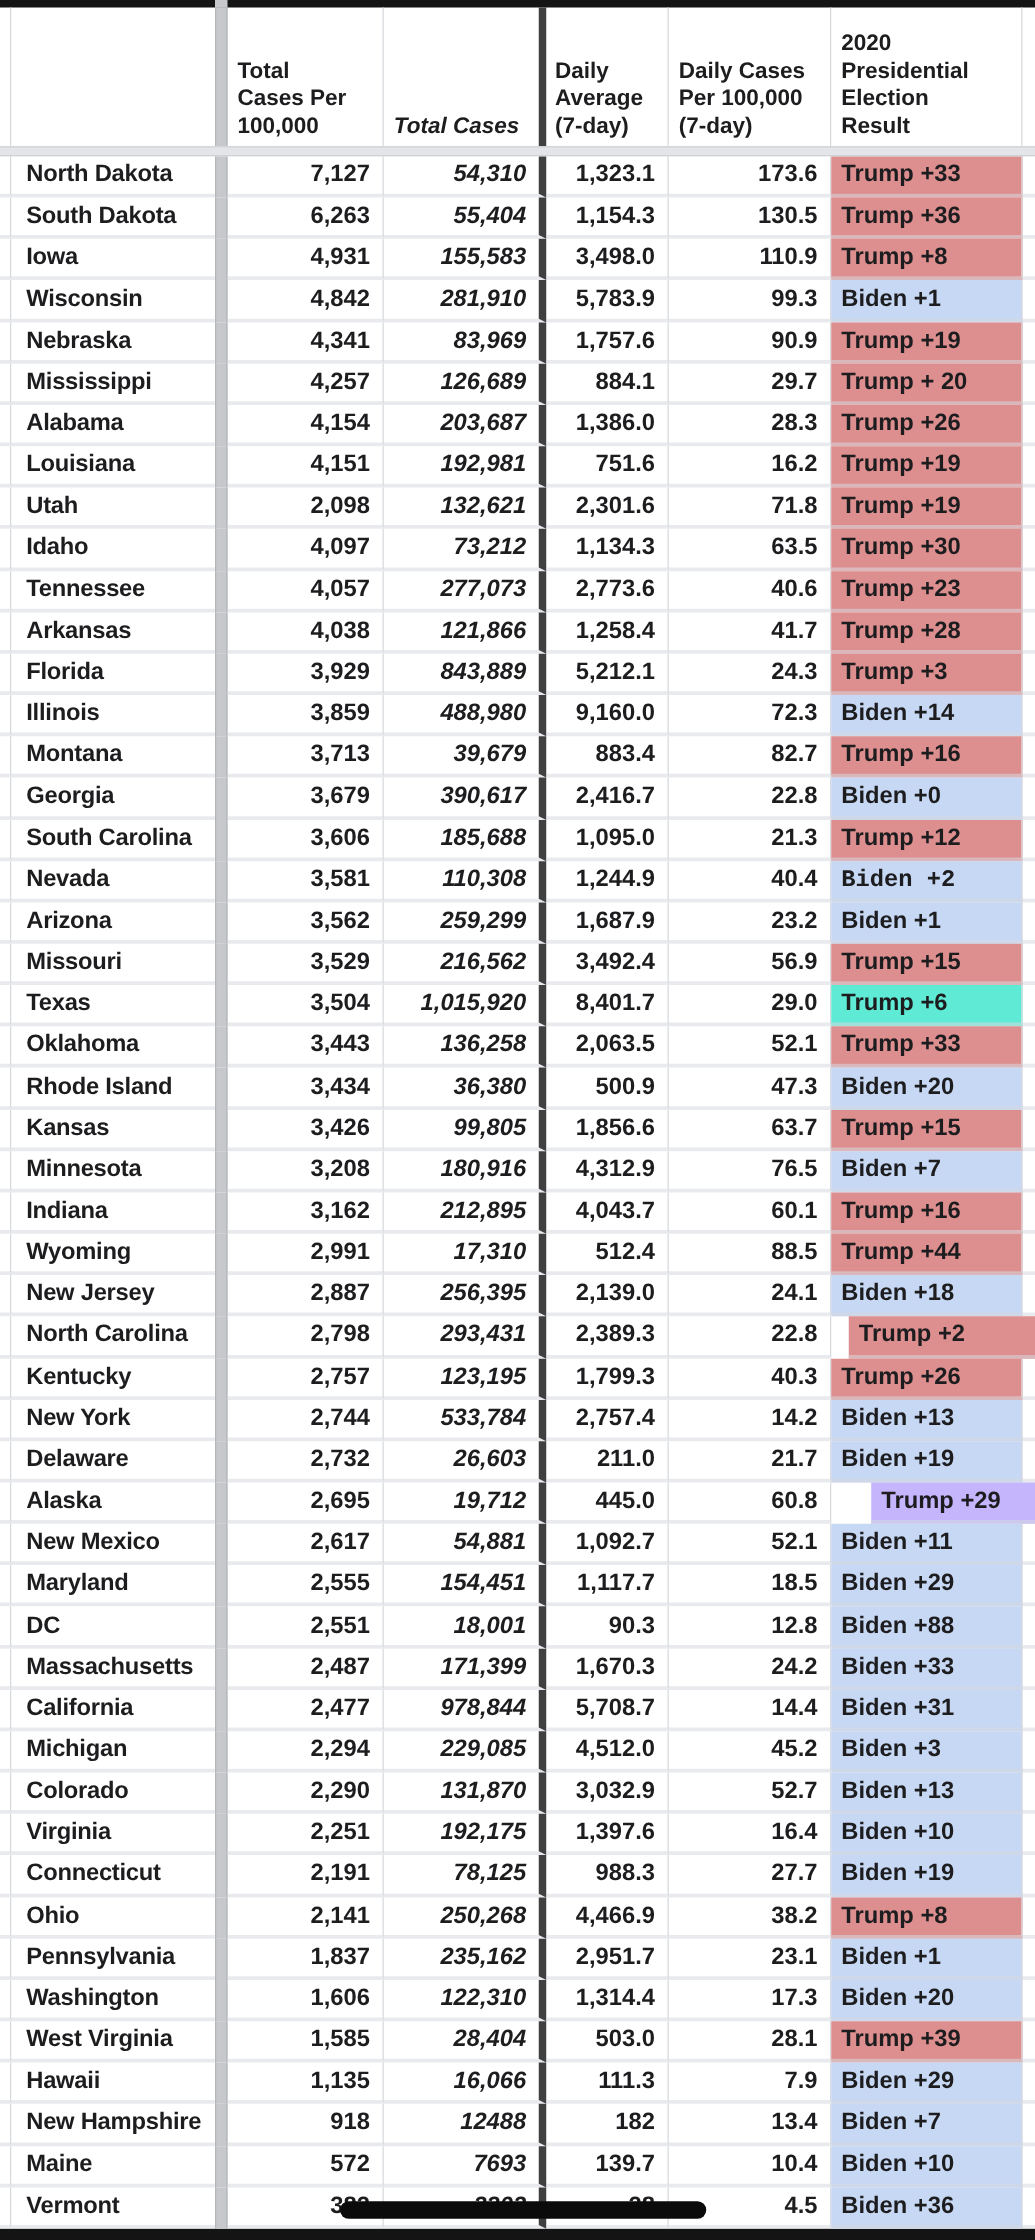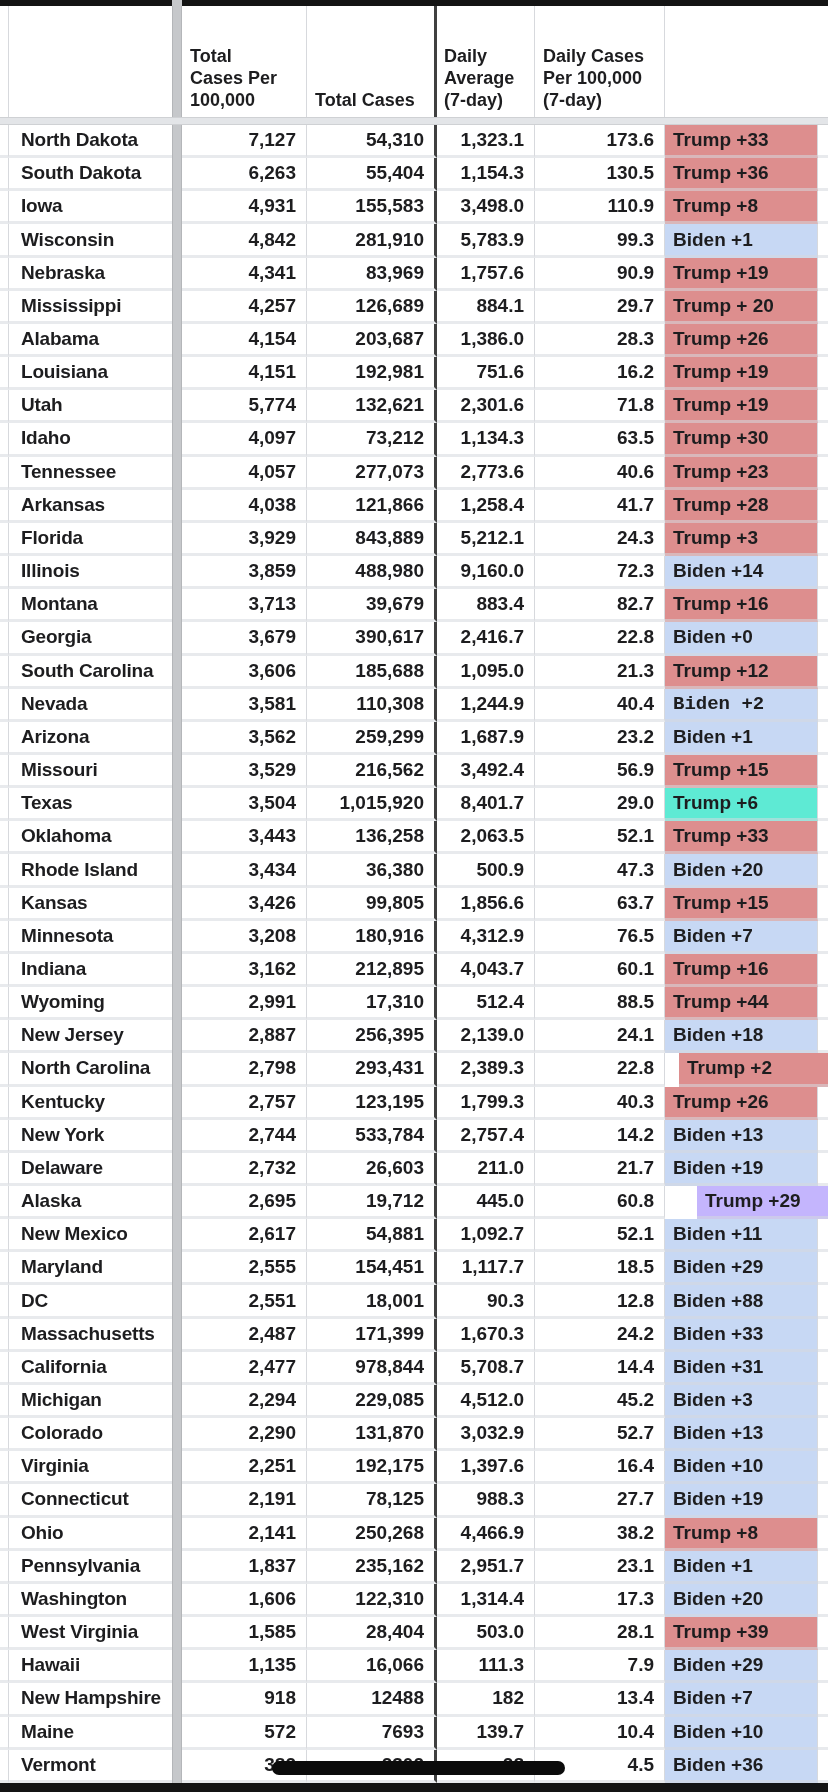--- a/index.html
+++ b/index.html
@@ -13,21 +13,21 @@
 
   .freeze-notch { position:absolute; left:172px; top:0; width:10px; height:6px; background:#c6c8cb; z-index:6; }
 
   
   .tr { display:flex; width:828px; }
   .cell { border-bottom:3px solid rgba(213,217,223,0.55); overflow:hidden; white-space:nowrap; }
   .gutter  { flex:0 0 9px;   border-right:1px solid #d7d9dd; border-bottom:3px solid rgba(213,217,223,0.55); }
   .c-state { flex:0 0 163px; padding-left:12px; text-align:left; }
   .freeze  { flex:0 0 10px;  background:#c6c8cb; border-left:1px solid #b4b6b9; border-right:1px solid #b4b6b9; border-bottom:none; }
   .c1 { flex:0 0 125px; border-right:1px solid #d7d9dd; }
-  .c2 { flex:0 0 130px; border-right:3px solid #404040; }
+  .c2 { flex:0 0 130px; border-right:6px solid #404040;font-style:italic; }
   .c3 { flex:0 0 98px;  border-right:1px solid #d7d9dd; }
   .c4 { flex:0 0 130px; border-right:1px solid #d7d9dd; }
   .c5 { flex:0 0 153px; border-right:1px solid #d7d9dd; padding-left:8px; text-align:left; }
   .sliver { flex:1 1 auto; border-bottom:3px solid rgba(213,217,223,0.55); }
 
   
   .header { height:111px; flex:0 0 auto; font-size:18px; line-height:22px; }
   .header .cell { display:flex; align-items:flex-end; padding-bottom:6px; white-space:pre-line; border-bottom:none; }
   .header .gutter, .header .sliver { border-bottom:none; }
   .header .c1, .header .c2, .header .c4 { padding-left:8px; }
@@ -61,20 +61,24 @@
     <div class="cell c1">Total
 Cases Per
 100,000</div>
     <div class="cell c2">Total Cases</div>
     <div class="cell c3">Daily
 Average
 (7-day)</div>
     <div class="cell c4">Daily Cases
 Per 100,000
 (7-day)</div>
+    <div class="cell c5">2020
+Presidential
+Election
+Result</div>
     <div class="sliver"></div>
   </div>
 
   <div class="freeze-band"></div>
 
   <div class="rows" id="rows">
       <div class="tr row">
         <div class="gutter"></div>
         <div class="cell c-state">North Dakota</div>
         <div class="freeze"></div>
@@ -159,21 +163,21 @@
         <div class="cell c2">192,981</div>
         <div class="cell c3">751.6</div>
         <div class="cell c4">16.2</div>
         <div class="cell c5 result-trump" style="background: rgb(221, 142, 142);">Trump +19</div>
         <div class="sliver"></div>
       </div>
       <div class="tr row">
         <div class="gutter"></div>
         <div class="cell c-state">Utah</div>
         <div class="freeze"></div>
-        <div class="cell c1">5,774</div>
+        <div class="cell c1">2,098</div>
         <div class="cell c2">132,621</div>
         <div class="cell c3">2,301.6</div>
         <div class="cell c4">71.8</div>
         <div class="cell c5 result-trump" style="background: rgb(221, 142, 142);">Trump +19</div>
         <div class="sliver"></div>
       </div>
       <div class="tr row">
         <div class="gutter"></div>
         <div class="cell c-state">Idaho</div>
         <div class="freeze"></div>

